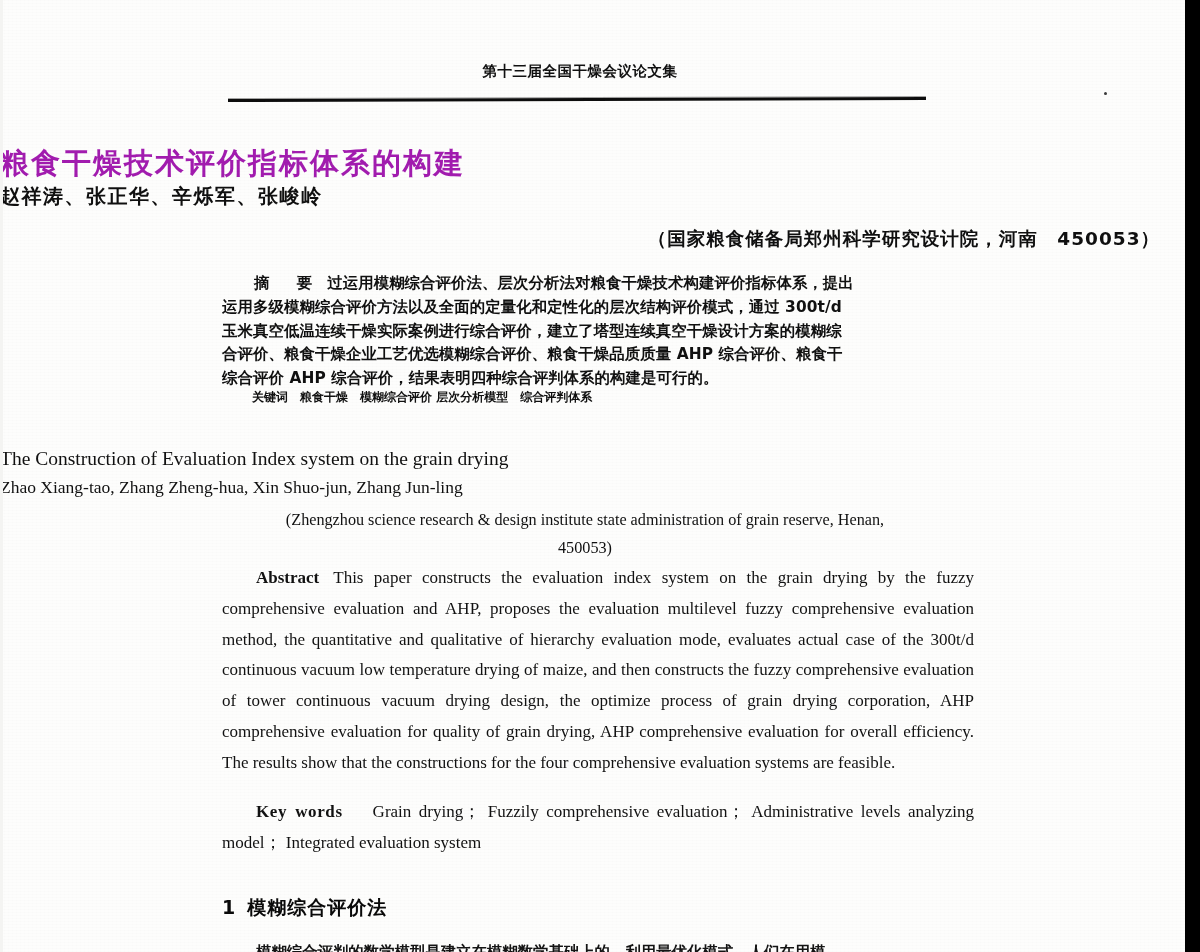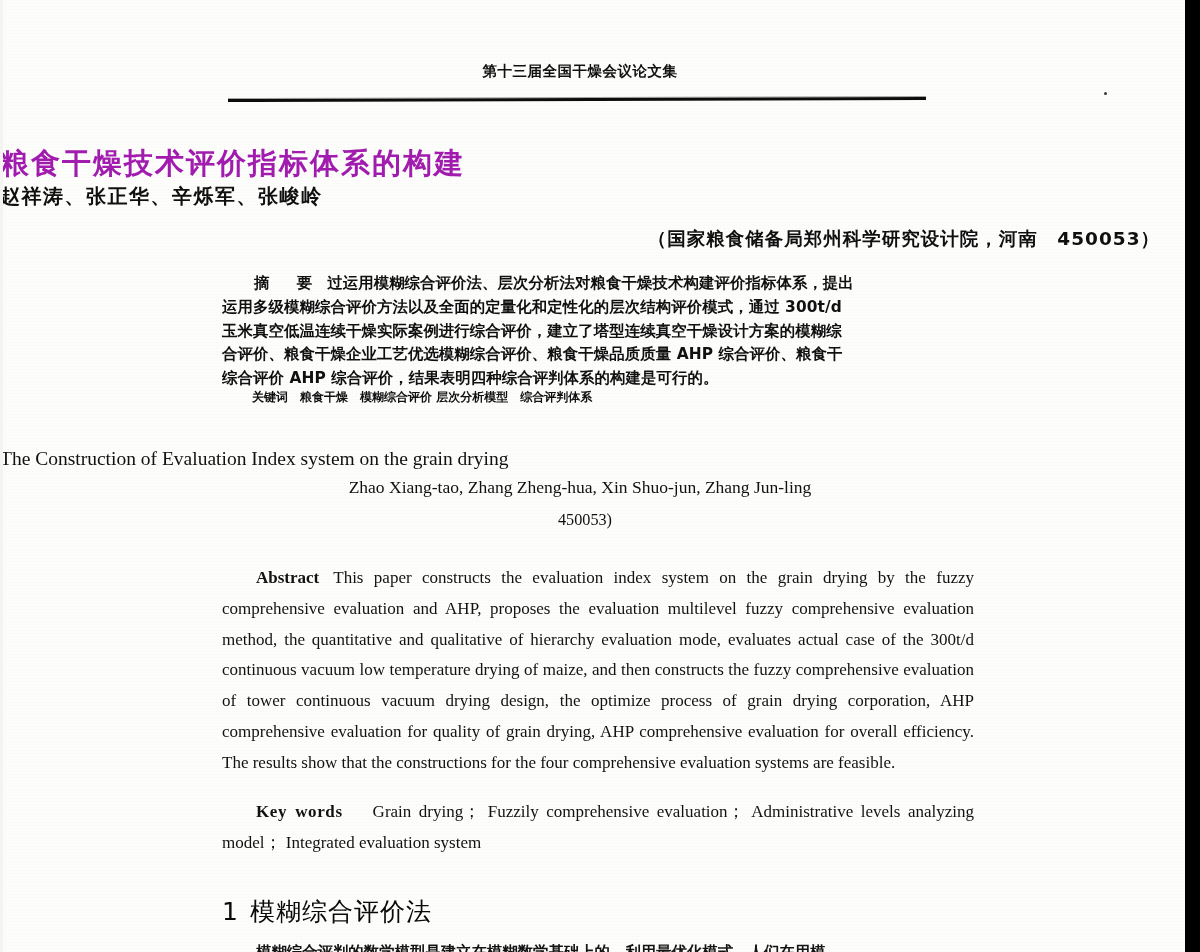--- a/index.html
+++ b/index.html
@@ -173,21 +173,21 @@
     width: 1160px;
     text-align: left;
     font-size: 19.5px;
     color: #111;
   }
   .authors-en {
     position: absolute;
     left: 0;
     top: 477px;
     width: 1160px;
-    text-align: center;
+    text-align: left;
     font-size: 17.5px;
     color: #111;
   }
   .affil-en {
     position: absolute;
     left: 120px;
     top: 506px;
     width: 930px;
     text-align: center;
     font-size: 16.2px;
@@ -230,22 +230,22 @@
     margin-right: 30px;
   }
 
   
   .section-heading {
     position: absolute;
     left: 222px;
     top: 895px;
     width: 752px;
     font-family: "DejaVu Sans", "Liberation Sans", sans-serif;
-    font-weight: normal;
-    font-size: 25px;
+    font-weight: bold;
+    font-size: 19px;
     letter-spacing: 1px;
     color: #0a0a0a;
   }
   .section-heading .num { margin-right: 11px; }
 
   
   .clipped-line-wrap {
     position: absolute;
     left: 222px;
     top: 941px;
@@ -289,20 +289,21 @@
       <div>综合评价 AHP 综合评价，结果表明四种综合评判体系的构建是可行的。</div>
     </div>
 
     <div class="keywords-cn">
       <span class="kw-label">关键词</span><span>粮食干燥　模糊综合评价 层次分析模型　综合评判体系</span>
     </div>
 
     <div class="title-en">The Construction of Evaluation Index system on the grain drying</div>
     <div class="authors-en">Zhao Xiang-tao, Zhang Zheng-hua, Xin Shuo-jun, Zhang Jun-ling</div>
     <div class="affil-en">
+      <div>(Zhengzhou science research &amp; design institute state administration of grain reserve, Henan,</div>
       <div>450053)</div>
     </div>
 
     <div class="abstract-en first-indent">
       <span class="lead">Abstract</span><span>This paper constructs the evaluation index system on the grain drying by the fuzzy comprehensive evaluation and AHP, proposes the evaluation multilevel fuzzy comprehensive evaluation method, the quantitative and qualitative of hierarchy evaluation mode, evaluates actual case of the 300t/d continuous vacuum low temperature drying of maize, and then constructs the fuzzy comprehensive evaluation of tower continuous vacuum drying design, the optimize process of grain drying corporation, AHP comprehensive evaluation for quality of grain drying, AHP comprehensive evaluation for overall efficiency. The results show that the constructions for the four comprehensive evaluation systems are feasible.</span>
     </div>
 
     <div class="keywords-en">
       <span class="kw-label">Key words</span><span>Grain drying； Fuzzily comprehensive evaluation； Administrative levels analyzing model； Integrated evaluation system</span>
     </div>

